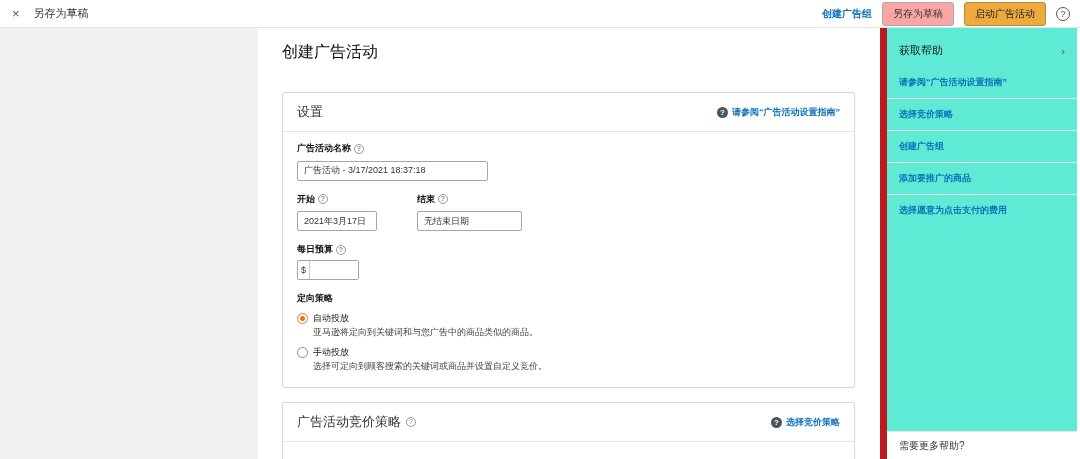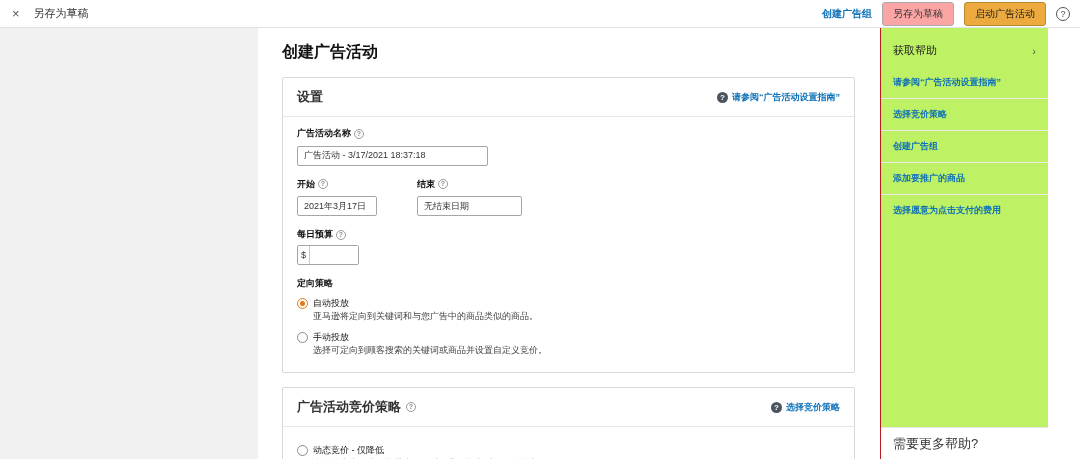--- a/index.html
+++ b/index.html
@@ -16,29 +16,29 @@
   .btn { font-size:10px; padding:4px 10px; border-radius:3px; border:1px solid #a9a9a9;
          background:#fca5a5; color:#333; cursor:pointer; white-space:nowrap; }
   .btn-gold { background:#edaa3f; border-color:#b78b30; color:#1b1b1b; }
   .help-circle { width:14px; height:14px; border:1px solid #555; border-radius:50%;
                  font-size:9px; color:#555; display:flex; align-items:center; justify-content:center; }
 
   
   .layout { display:flex; height:431px; }
   .gutter { width:258px; background:#f1f1f1; }
   .main { width:622px; background:#fff; padding:10px 25px 0 24px; }
-  .sidebar { width:168px; background:#bef264; border-left:1px solid #b91c1c; position:relative; }
+  .sidebar { width:197px; background:#5eead4; border-left:7px solid #b91c1c; position:relative; }
 
-  h1 { font-size:16px; font-weight:700; color:#111; margin:4px 0 14px; }
+  h1 { font-size:16px; font-weight:400; color:#111; margin:4px 0 29px; }
 
   
   .card { border:1px solid #d9d9d9; border-radius:2px; background:#fff; margin-bottom:14px; }
   .card-header { display:flex; align-items:center; justify-content:space-between;
                  padding:10px 14px; border-bottom:1px solid #e7e7e7; }
-  .card-title { font-size:13px; font-weight:700; color:#333; display:flex; align-items:center; gap:5px; }
+  .card-title { font-size:13px; font-weight:400; color:#333; display:flex; align-items:center; gap:5px; }
   .card-link { font-size:9px; font-weight:bold; color:#0f72b8; display:flex; align-items:center; gap:4px; cursor:pointer; }
   .qmark-filled { width:11px; height:11px; border-radius:50%; background:#4a545e; color:#fff;
                   font-size:8px; line-height:11px; text-align:center; flex:0 0 auto; }
   .card-body { padding:10px 14px 12px; }
 
   .field { margin-bottom:12px; }
   .field-label { font-size:9px; font-weight:bold; color:#111; display:flex; align-items:center;
                  gap:3px; margin-bottom:4px; }
   .info-i { width:10px; height:10px; border-radius:50%; border:1px solid #9b9b9b; color:#8a8a8a;
             font-size:7px; line-height:8px; text-align:center; flex:0 0 auto; }
@@ -51,31 +51,31 @@
                 display:flex; align-items:center; justify-content:center; }
   .budget-box input { border:none; width:100%; font-size:9px; padding:0 4px; font-family:inherit; }
 
   
   .radio-row { display:flex; align-items:flex-start; gap:5px; margin-top:7px; position:relative; }
   .radio { width:11px; height:11px; border-radius:50%; border:1px solid #8a8a8a; background:#fff;
            margin-top:1px; position:relative; flex:0 0 auto; cursor:pointer; }
   .radio.sel { border-color:#e47911; }
   .radio.sel::after { content:""; position:absolute; inset:2px; border-radius:50%; background:#e47911; }
   .radio-label { font-size:9px; color:#111; display:flex; align-items:center; gap:4px; }
-  .radio-desc { font-size:9px; color:#444; margin:1px 0 2px 16px; line-height:1.45;font-family:Liberation Mono, monospace; }
+  .radio-desc { font-size:9px; color:#444; margin:1px 0 2px 16px; line-height:1.45; }
 
   
   .sb-header { display:flex; align-items:center; justify-content:space-between;
                padding:15px 12px 9px; font-size:11px; color:#222; }
   .sb-collapse { font-size:11px; color:#555; cursor:pointer; }
   .sb-link { display:block; padding:9px 12px; font-size:9px; font-weight:bold; color:#0f72b8;
              border-bottom:1px solid #e9e9e9; cursor:pointer; }
   .sb-link:last-child { border-bottom:none; }
   .sb-footer { position:absolute; left:0; right:0; bottom:0; border-top:1px solid #e5e5e5;
-               padding:7px 12px 6px; font-size:13px; color:#333; background:#fff; }
+               padding:7px 12px 6px; font-size:10px; color:#333; background:#fff; }
 </style>
 </head>
 <body>
 
 <div class="topbar">
   <span class="close-x">×</span>
   <span class="tb-title">另存为草稿</span>
   <div class="tb-right">
     <span class="tb-link">创建广告组</span>
     <button class="btn">另存为草稿</button>

